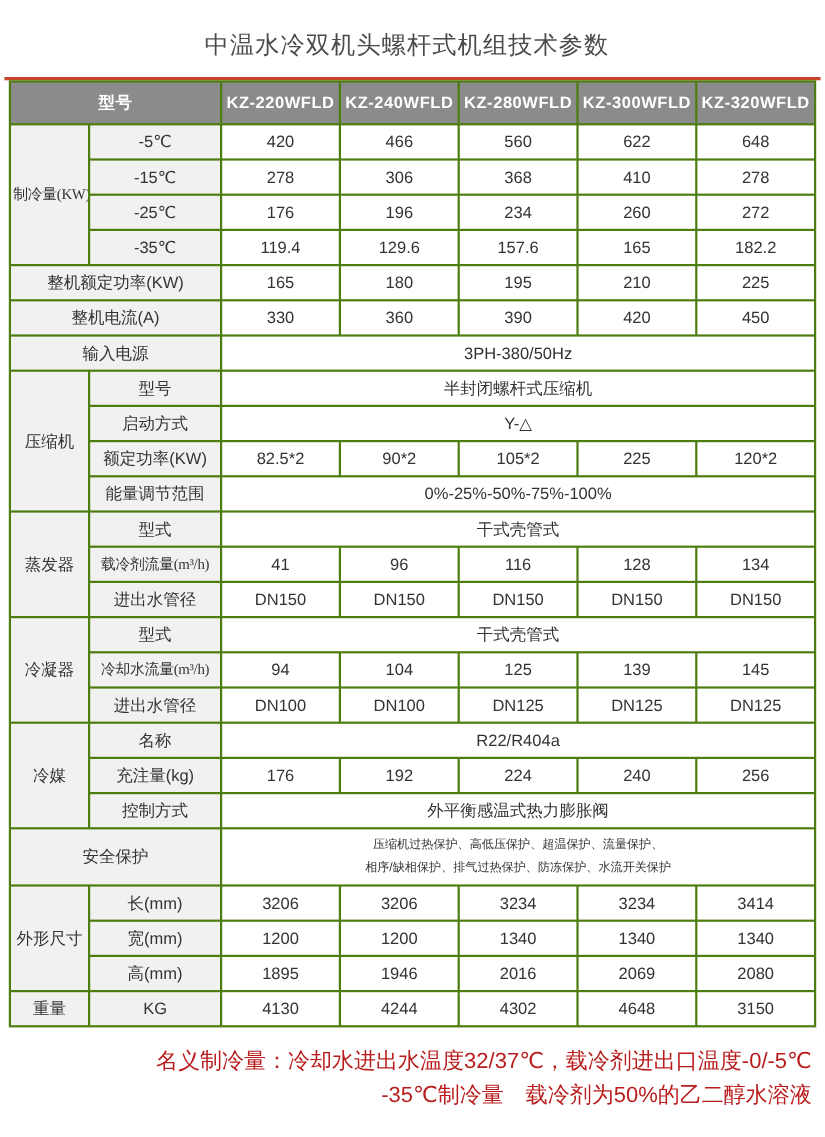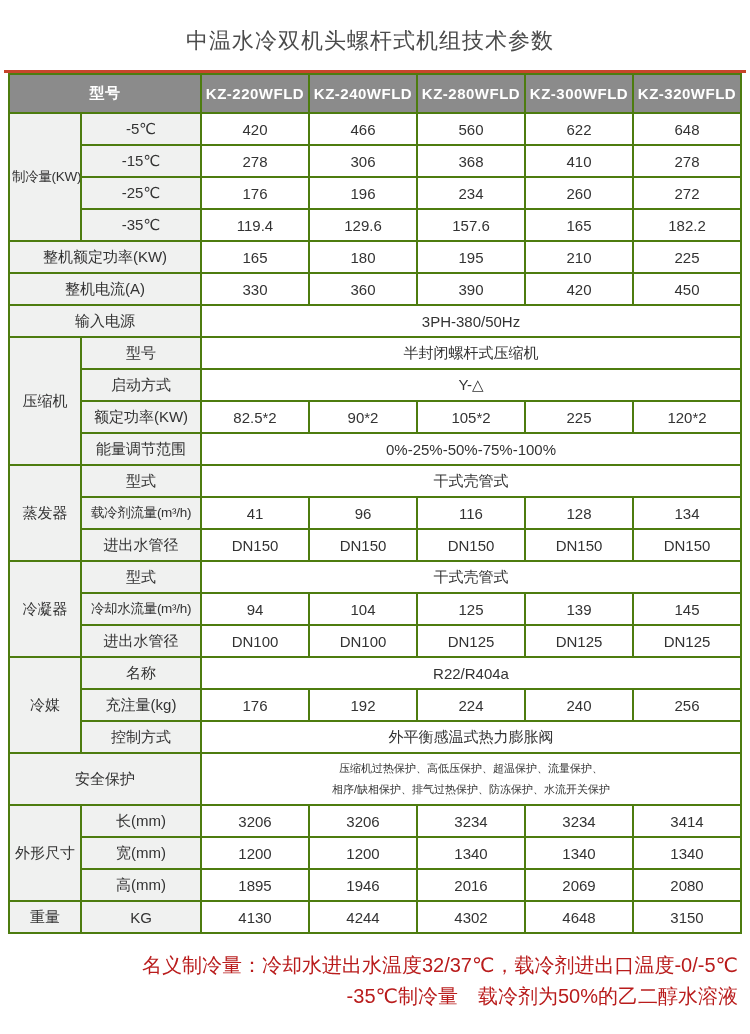--- a/index.html
+++ b/index.html
@@ -53,21 +53,21 @@
     text-align: center;
     vertical-align: middle;
     font-size: 15px;
     color: #333333;
     padding: 0 2px;
     overflow: hidden;
     white-space: nowrap;
   }
   td.g, td.l, td.l2 { background: #f0f1f0; }
   td.v, td.s { background: #ffffff; }
-  td.tight { font-size: 13.5px; letter-spacing: -0.3px; }
+  td.tight { font-size: 13.5px; letter-spacing: -0.3px; font-family: Liberation Serif, serif; }
   tr.tall td { height: 50px; white-space: normal; }
   tr.tall td.s { font-size: 11px; line-height: 21px; }
   .footer-note {
     margin: 16px 12px 0 0;
     text-align: right;
     font-size: 20px;
     line-height: 31px;
     color: #b91c1c;
   }
 </style>

